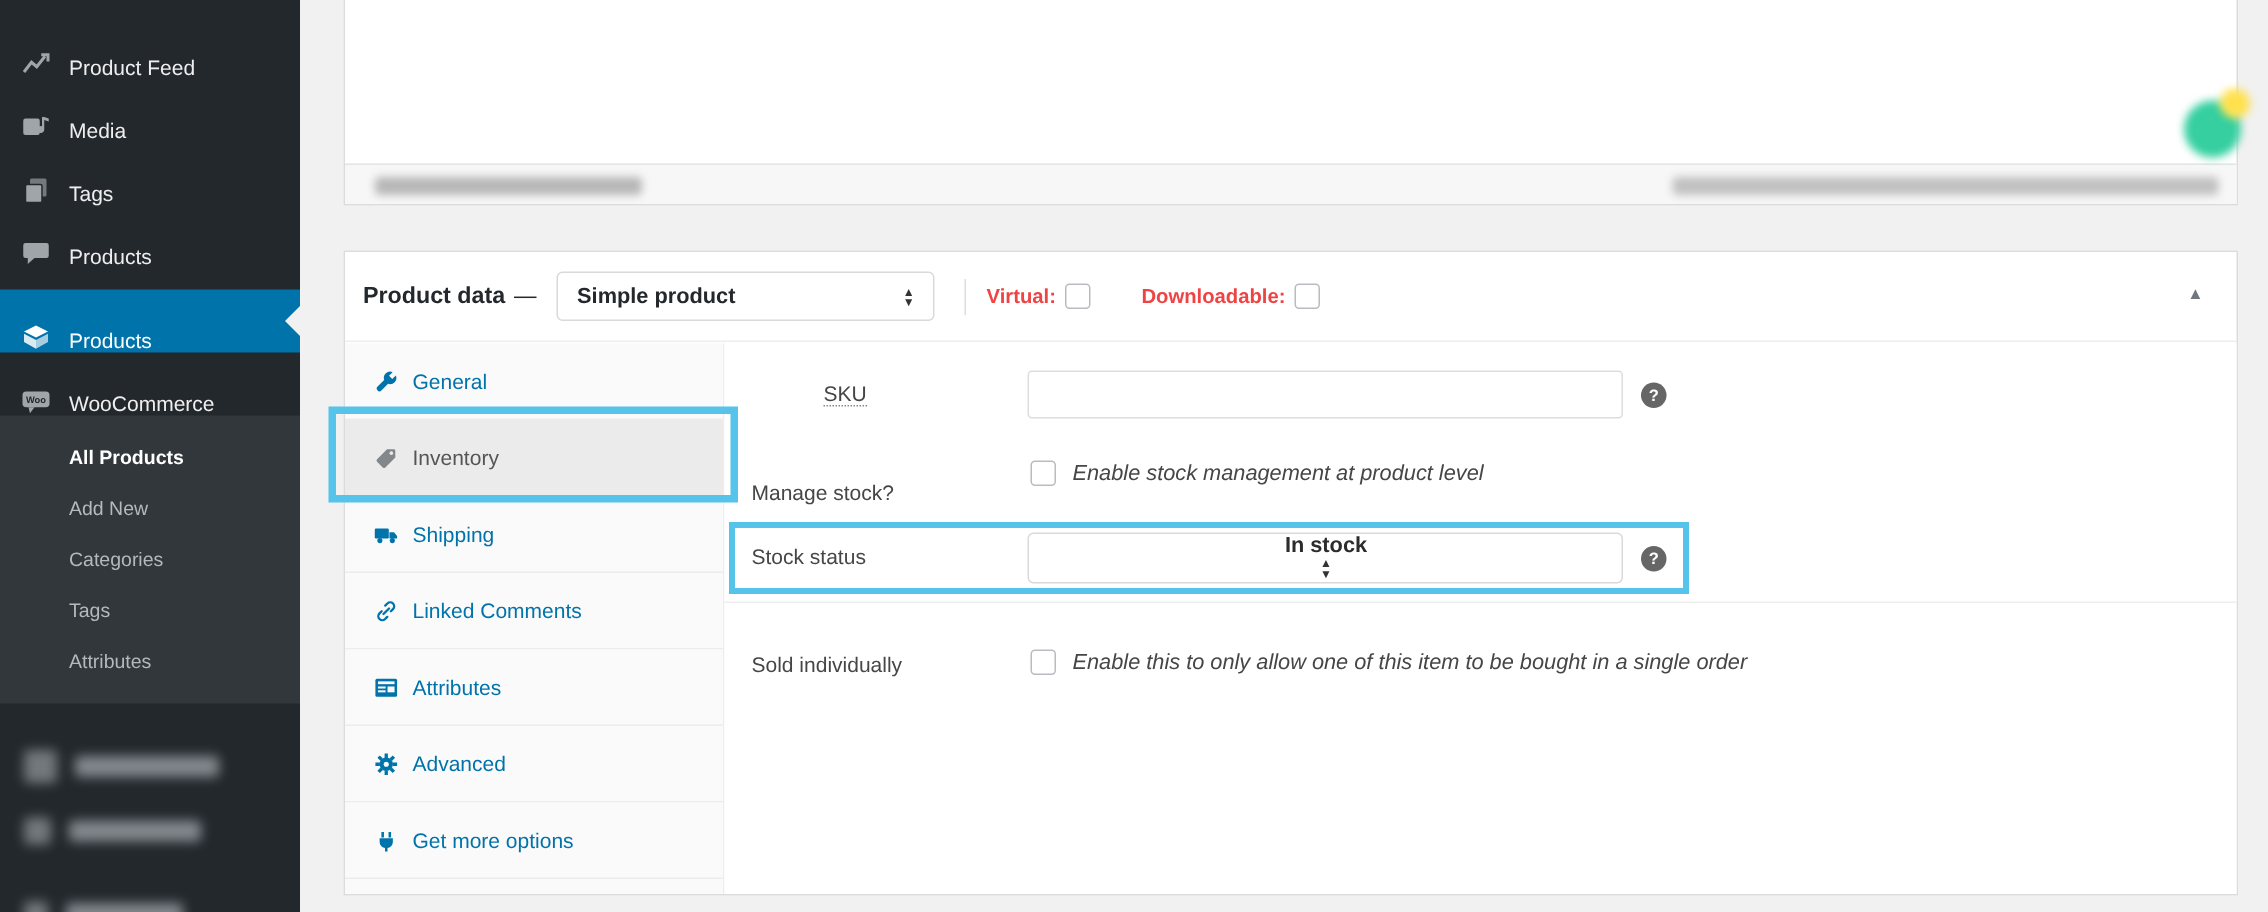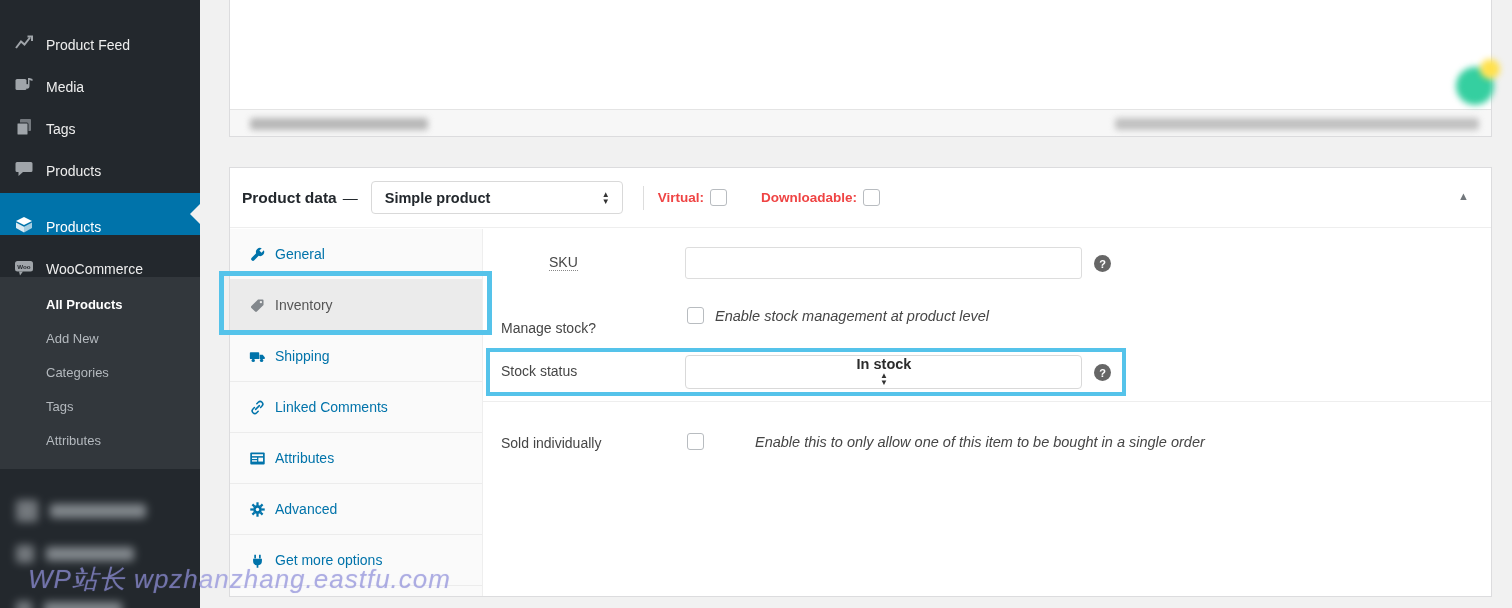--- a/index.html
+++ b/index.html
@@ -176,21 +176,20 @@
         </div>
         <div class="blurred-item" style="margin-top:12px;">
           <div class="blur-sq" style="width:16px;height:16px;"></div>
           <div class="blur-lbl" style="width:78px;"></div>
         </div>
       </div>
 
     </div>
   </div>
 
-  <div class="watermark">WP站长 wpzhanzhang.eastfu.com</div>
 
   <div class="editor-box">
     <div class="status-bar">
       <div class="blur-bar left"></div>
       <div class="blur-bar right"></div>
     </div>
   </div>
 
   <div class="float-avatar">
     <div class="fa-teal"></div>
@@ -328,21 +327,21 @@
           <span>▲</span>
           <span>▼</span>
         </span>
       </div>
       <span class="help-tip" style="left:611px; top:135px;">?</span>
 
       <div class="f-divider"></div>
 
       <span class="f-label" style="top:206px;">Sold individually</span>
       <span class="checkbox" style="position:absolute; left:204px; top:204px;"></span>
-      <span class="f-desc" style="left:232px; top:205px;margin-left:40px;">Enable this to only allow one of this item to be bought in a single order</span>
+      <span class="f-desc" style="left:232px; top:205px;">Enable this to only allow one of this item to be bought in a single order</span>
 
     </div>
   </div>
 
   <div class="hl-box hl-inventory"></div>
   <div class="hl-box hl-stock"></div>
 
 </div>
 
 </body></html>

